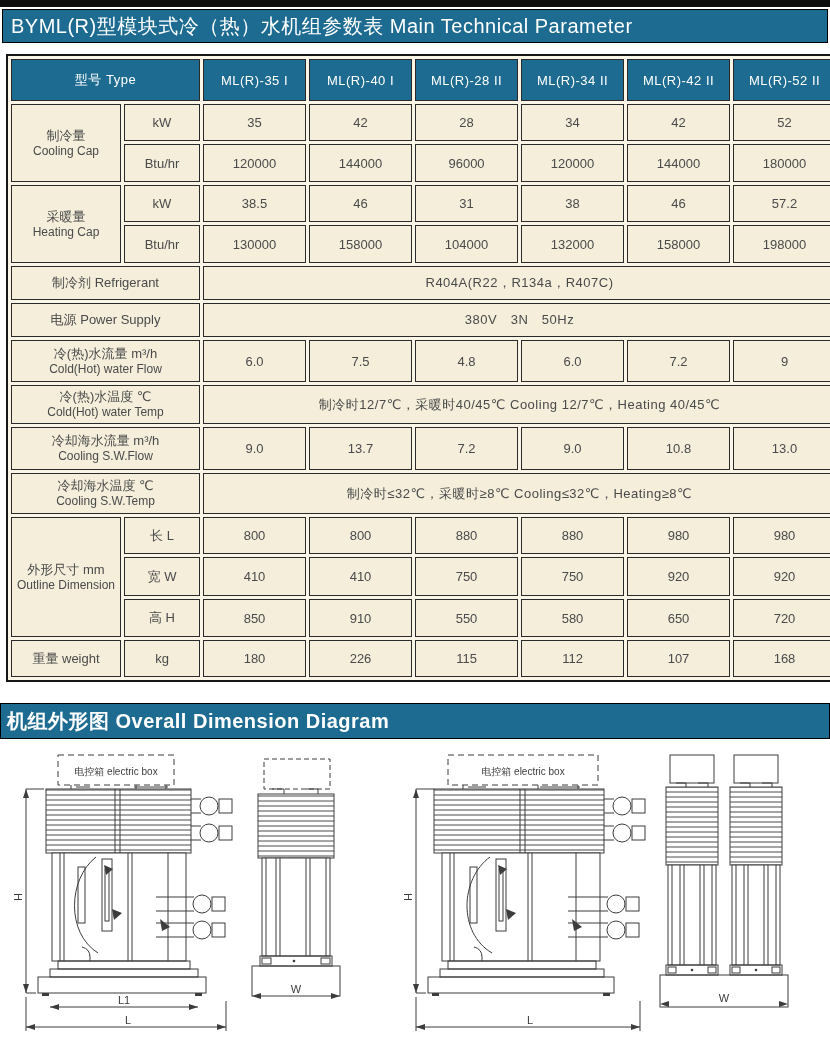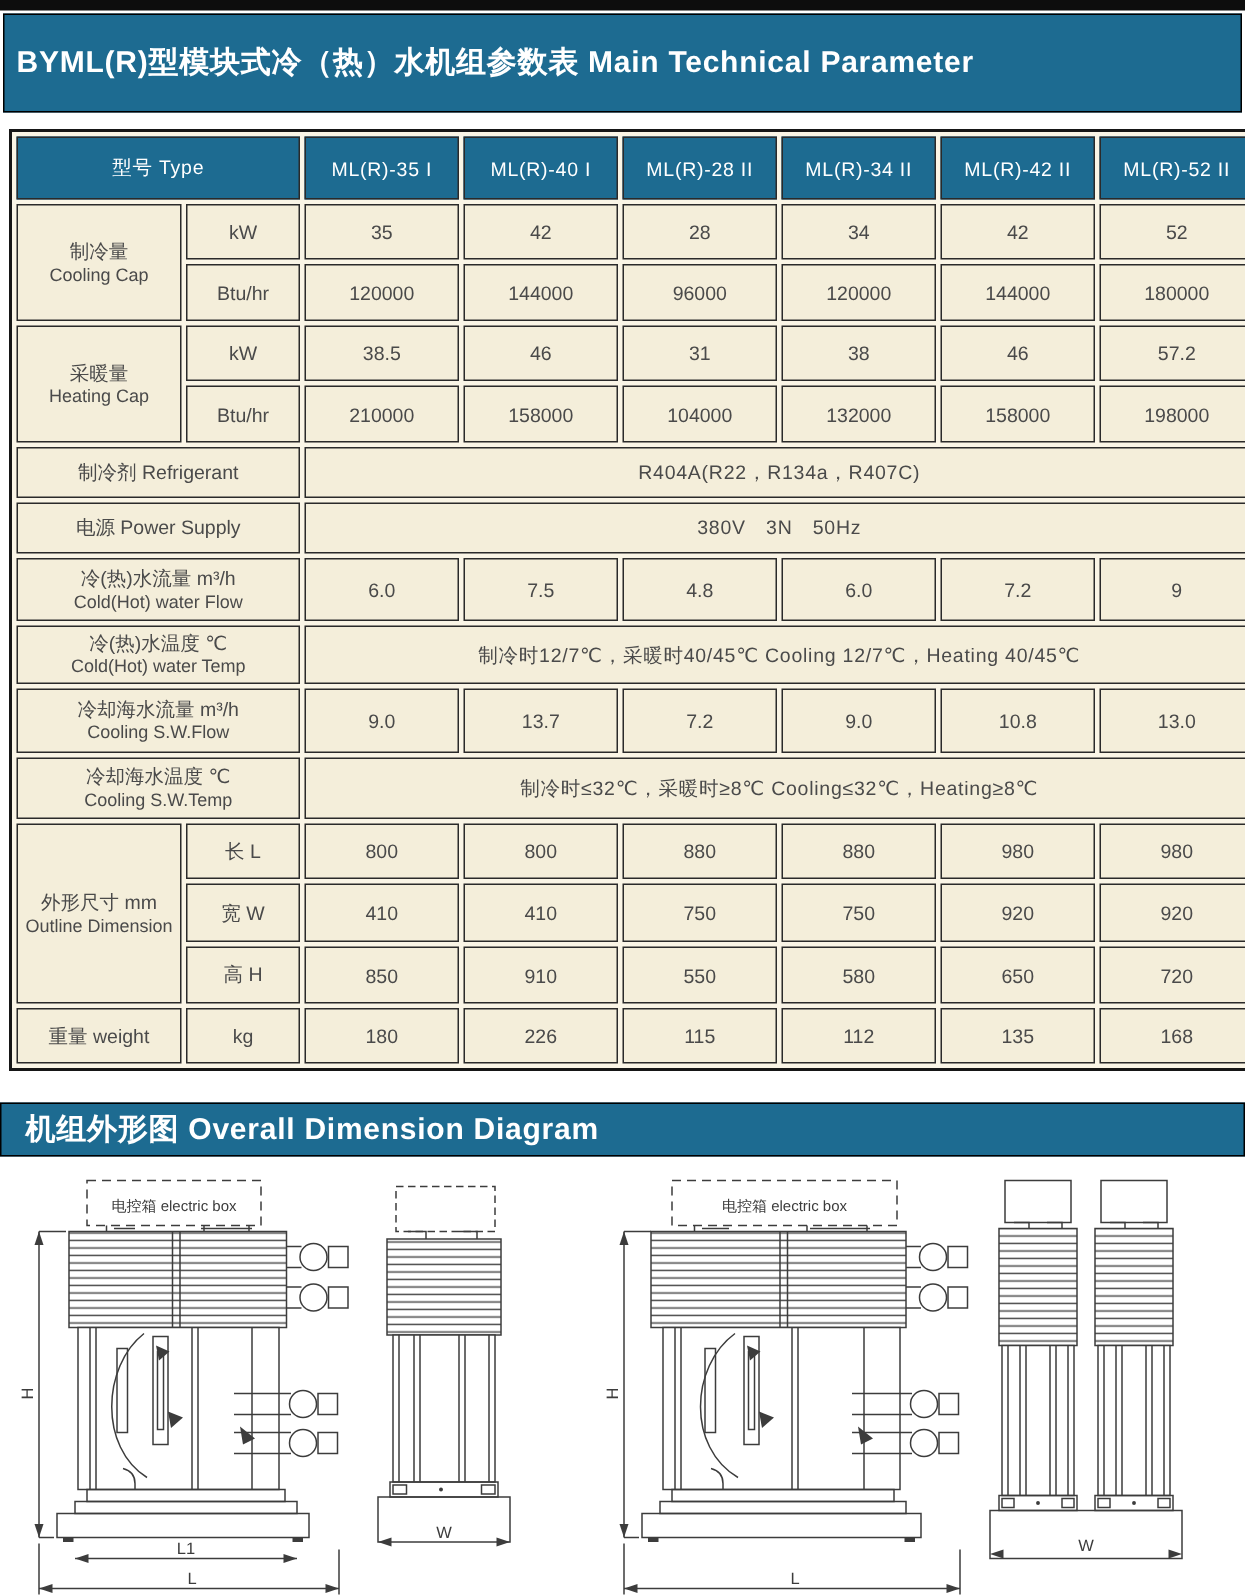--- a/index.html
+++ b/index.html
@@ -4,43 +4,43 @@
 <style>
   html,body{margin:0;padding:0;}
   body{
     width:830px;height:1064px;background:#ffffff;position:relative;
     font-family:"Liberation Sans","DejaVu Sans",sans-serif;
     -webkit-font-smoothing:antialiased;
   }
   .top-strip{height:7px;background:#0d0d0d;width:830px;}
   .title-bar{
     margin:2px 2px 0 2px;background:#1d6b91;border:1px solid #000;
-    color:#fff;font-weight:bold;font-size:20px;line-height:32px;
-    padding:16px 8px;letter-spacing:.5px;white-space:nowrap;overflow:hidden;
+    color:#fff;font-weight:normal;font-size:20px;line-height:32px;
+    padding:0 8px;letter-spacing:.5px;white-space:nowrap;overflow:hidden;
   }
   .table-wrap{margin:11px 6px 0 6px;}
   table.params{
     border-collapse:separate;border-spacing:3px;table-layout:fixed;
     width:818px;border:2px solid #161616;background:#faf5e6;
   }
   table.params th,table.params td{
     border:1px solid #2a2a2a;background:#f4eeda;color:#4a4a4a;
     text-align:center;vertical-align:middle;font-size:13px;
     padding:1px 2px;overflow:hidden;
   }
   table.params th.teal{background:#1d6b91;color:#fff;font-weight:normal;font-size:13px;letter-spacing:.5px;text-align:center;}
   .lbl-cn{display:block;font-size:13px;line-height:16px;}
   .lbl-en{display:block;font-size:12px;line-height:15px;}
   .h42{height:42px}.h37{height:37px}.h38{height:38px}.h34{height:34px}
   .h39{height:39px}.h41{height:41px}.h43{height:43px}
   .merged-val{letter-spacing:.5px;}
   .diagram-bar{
     margin-top:21px;background:#1d6b91;border:1px solid #000;
     color:#fff;font-weight:bold;font-size:20px;line-height:34px;
-    padding:0 16px;letter-spacing:.5px;white-space:nowrap;
+    padding:0 6px;letter-spacing:.5px;white-space:nowrap;
   }
   .diagram-area{position:relative;height:308px;width:690px;}
   .diagram-area svg{position:absolute;overflow:visible;}
   svg text{fill:#3c3c3c;font-family:"Liberation Sans","DejaVu Sans",sans-serif;}
   .dline{stroke:#3c3c3c;stroke-width:1;fill:none;}
   .dfill{fill:#3c3c3c;stroke:none;}
 </style>
 </head>
 <body>
 
@@ -100,21 +100,21 @@
     <td>kW</td>
     <td>38.5</td>
     <td>46</td>
     <td>31</td>
     <td>38</td>
     <td>46</td>
     <td>57.2</td>
   </tr>
   <tr class="h38">
     <td>Btu/hr</td>
-    <td>210000</td>
+    <td>130000</td>
     <td>158000</td>
     <td>104000</td>
     <td>132000</td>
     <td>158000</td>
     <td>198000</td>
   </tr>
   <tr class="h34">
     <td colspan="2">制冷剂 Refrigerant</td>
     <td colspan="6" class="merged-val">R404A(R22，R134a，R407C)</td>
   </tr>
@@ -191,21 +191,21 @@
     <td>650</td>
     <td>720</td>
   </tr>
   <tr class="h37">
     <td>重量 weight</td>
     <td>kg</td>
     <td>180</td>
     <td>226</td>
     <td>115</td>
     <td>112</td>
-    <td>135</td>
+    <td>107</td>
     <td>168</td>
   </tr>
 </tbody>
     </table>
 </div>
 
 <div class="diagram-bar">机组外形图 Overall Dimension Diagram</div>
 
 <div class="diagram-area">
 

